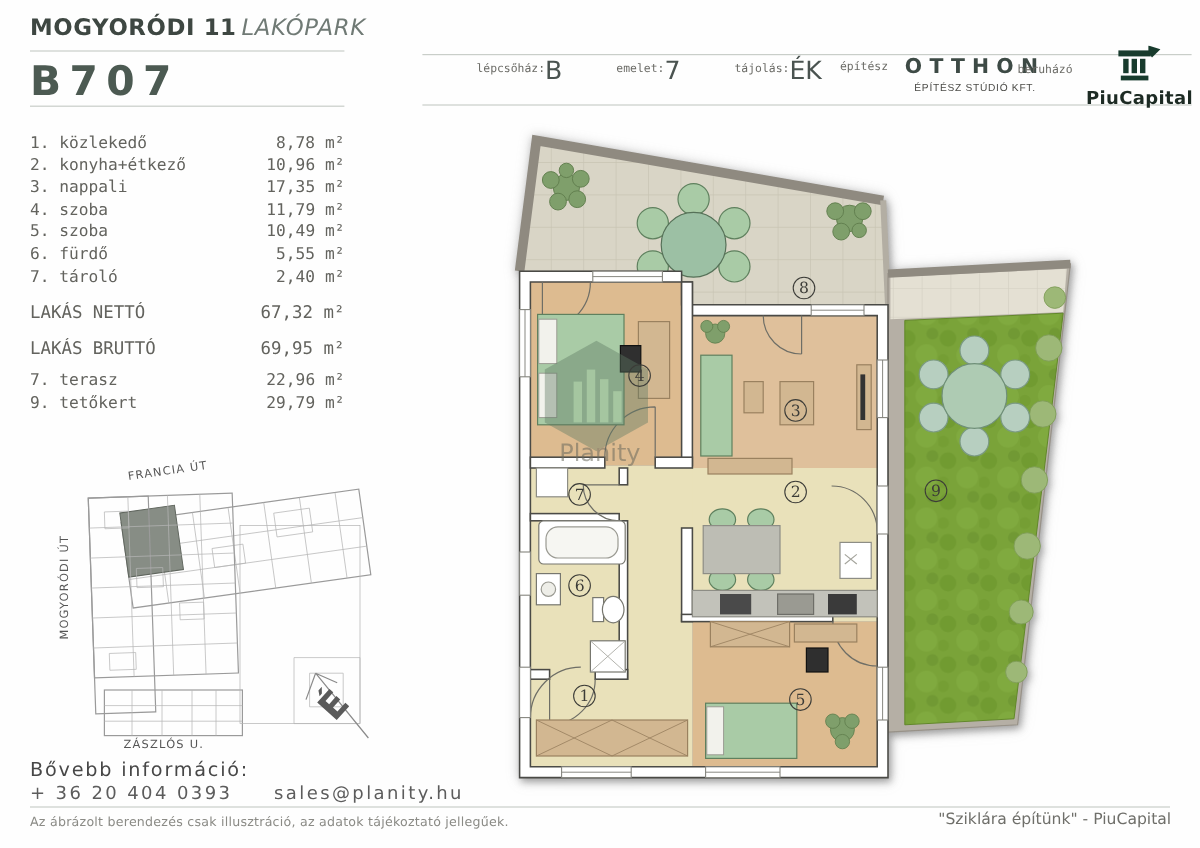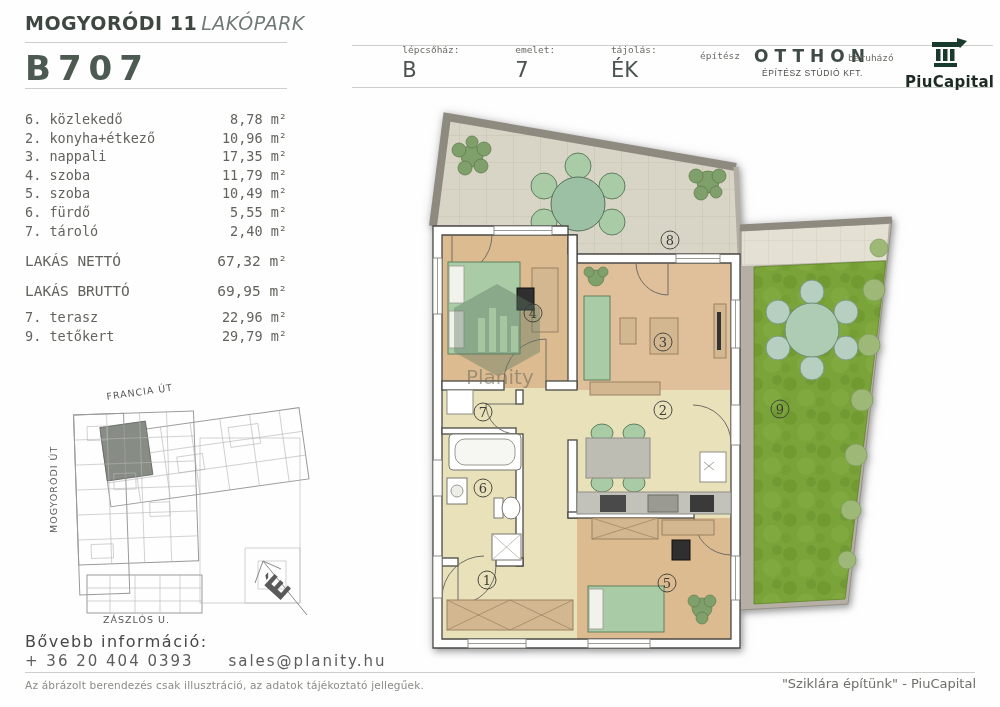--- a/index.html
+++ b/index.html
@@ -5,21 +5,21 @@
   html,body{margin:0;padding:0;background:#ffffff;}
   #sheet{position:relative;width:1000px;height:707px;background:#fefefe;overflow:hidden;
          font-family:"DejaVu Sans",sans-serif;color:#4a4a4a;}
   .hline{position:absolute;height:1px;background:#c9cec9;}
   
   #title{position:absolute;left:25px;top:12px;font-size:19px;letter-spacing:.5px;}
   #title .b{font-weight:bold;color:#3e4742;}
   #title .l{color:#707a75;font-weight:normal;margin-left:4px;font-style:italic;}
   #unit-id{position:absolute;left:25px;top:48px;font-size:34px;font-weight:bold;
            letter-spacing:7px;color:#4c5a52;}
-  .hfield{display:flex;flex-direction:column;align-items:flex-start;margin-left:45px;}
+  .hfield{display:flex;flex-direction:row;align-items:center;margin-left:45px;}
   .hfield .lab{font-family:"DejaVu Sans Mono",monospace;font-size:9.5px;color:#6b6b66;}
   .hfield .val{font-family:"DejaVu Sans",sans-serif;font-size:21px;color:#4a5350;margin-top:3px;}
   #hfields{position:absolute;left:352px;top:44px;width:310px;display:flex;justify-content:space-around;}
   #architect{position:absolute;left:700px;top:46px;display:flex;align-items:flex-start;}
   #architect .lab,#developer .lab{font-family:"DejaVu Sans Mono",monospace;font-size:9.5px;color:#6b6b66;margin-top:4px;}
   #otthon{margin-left:14px;text-align:center;}
   #otthon .n{font-size:17px;font-weight:600;letter-spacing:6px;color:#3d4a45;}
   #otthon .s{font-size:8.5px;letter-spacing:.6px;color:#4c4c48;margin-top:2px;font-family:"Liberation Sans",sans-serif;}
   #developer{position:absolute;left:848px;top:46px;}
   #piu{position:absolute;left:905px;top:38px;width:86px;text-align:center;}
@@ -104,21 +104,21 @@
         <rect x="16" y="11" width="4.5" height="12"></rect>
         <rect x="23" y="11" width="4.5" height="12"></rect>
         <rect x="7" y="25" width="23" height="4"></rect>
       </g>
     </svg>
     <div class="t">PiuCapital</div>
   </div>
 
   <div id="room-list">
       <div class="row">
-        <span>6. közlekedő</span>
+        <span>1. közlekedő</span>
         <span>8,78 m²</span>
       </div>
       <div class="row">
         <span>2. konyha+étkező</span>
         <span>10,96 m²</span>
       </div>
       <div class="row">
         <span>3. nappali</span>
         <span>17,35 m²</span>
       </div>

